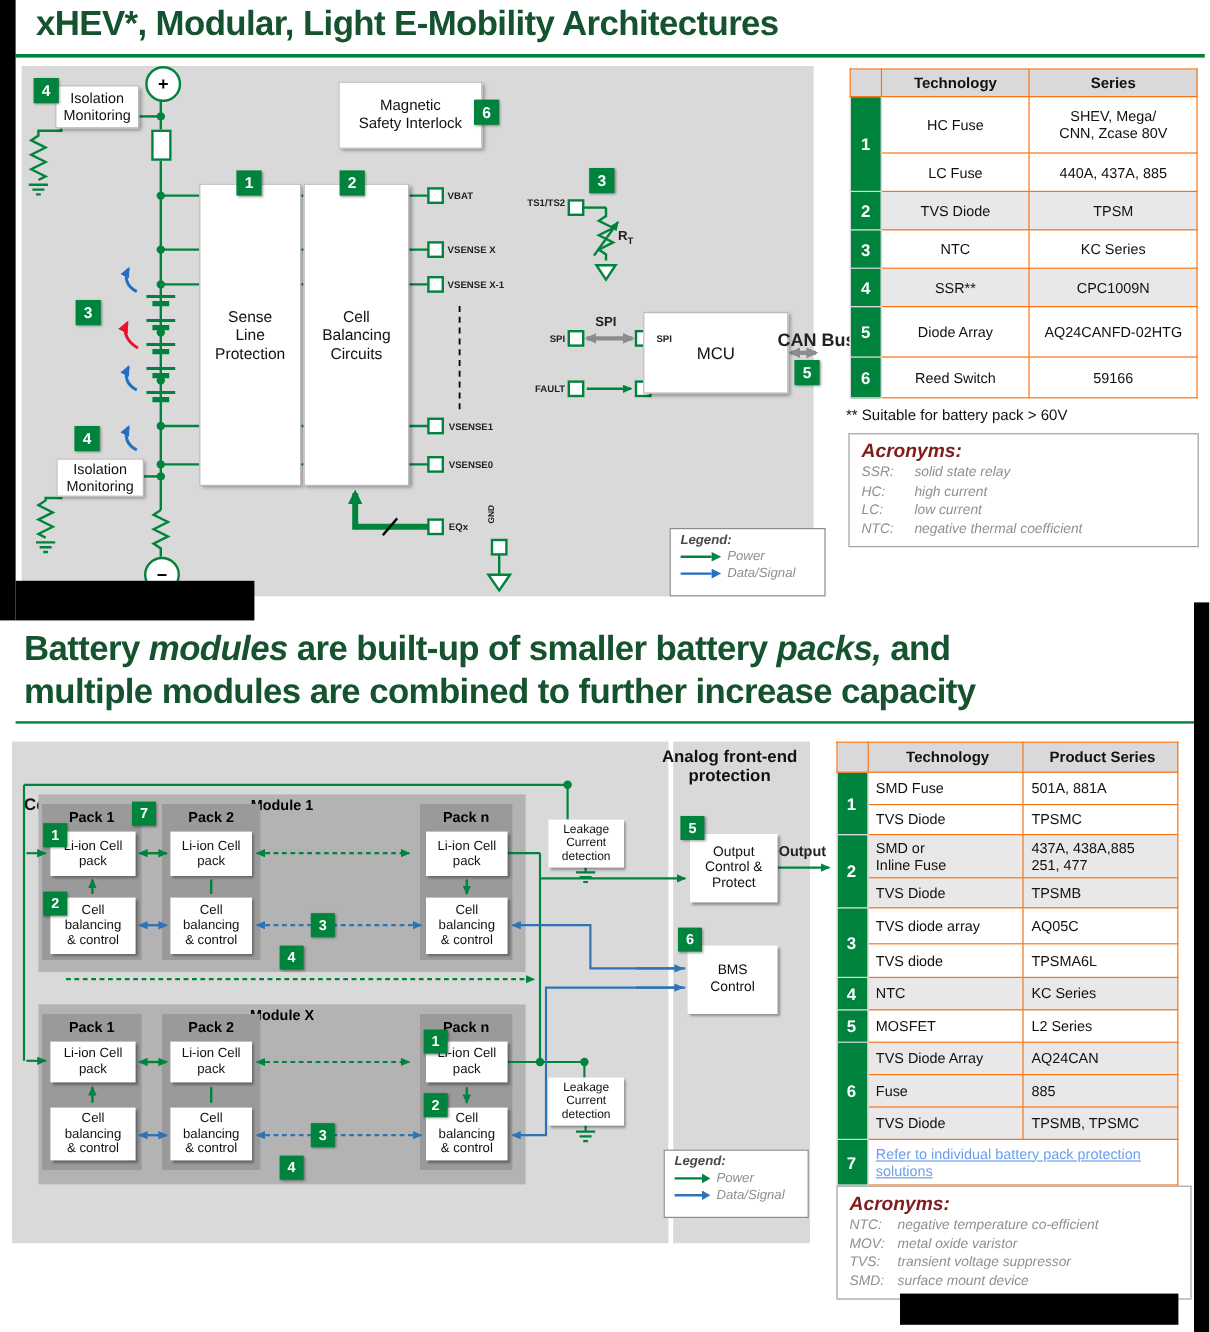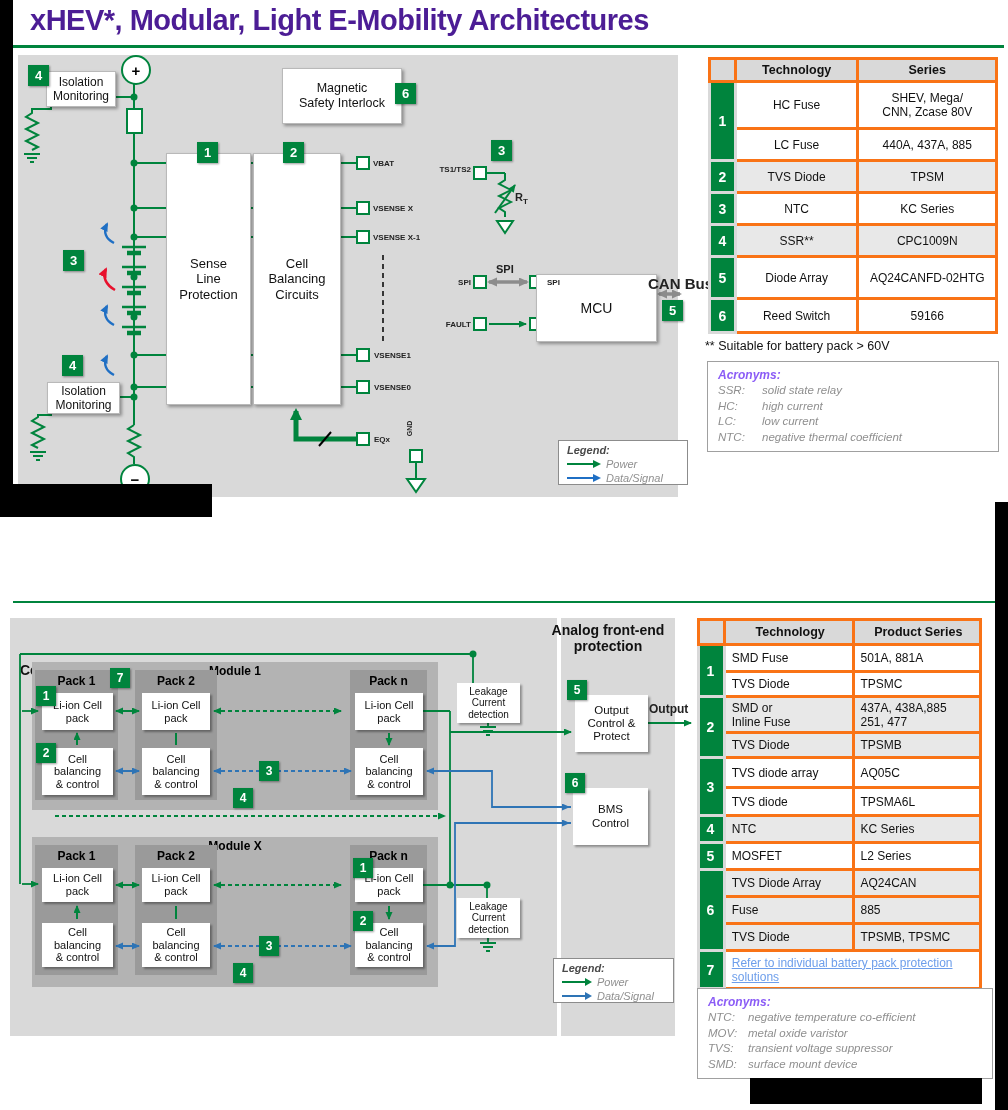--- a/index.html
+++ b/index.html
@@ -1,49 +1,49 @@
 <!DOCTYPE html>
 <html><head>
 <meta charset="utf-8">
 <style>
   html,body{margin:0;padding:0;background:#fff;}
   #root{position:relative;width:1008px;height:1110px;background:#fff;overflow:hidden;
         font-family:"Liberation Sans", sans-serif;color:#111;}
   .abs{position:absolute;}
   .pre{white-space:pre-line;}
   .blackbar{position:absolute;background:#000;}
-  .gtitle{position:absolute;color:#4c1d95;font-weight:bold;letter-spacing:-0.5px;}
+  .gtitle{position:absolute;color:#14532d;font-weight:bold;letter-spacing:-0.5px;}
   .grule{position:absolute;height:3px;background:#00843D;}
   .panel{position:absolute;background:#D9D9D9;}
   .wbox{position:absolute;background:#fff;border:1px solid #b9b9b9;
         box-shadow:2px 2px 3px rgba(0,0,0,.35);display:flex;align-items:center;
         justify-content:center;text-align:center;line-height:1.2;}
   .badge{position:absolute;width:21px;height:21px;background:#00843D;color:#fff;
          font-weight:bold;font-size:13px;display:flex;align-items:center;justify-content:center;
          box-shadow:1px 1px 2px rgba(0,0,0,.4);}
   .badge.sm{width:20px;height:20px;font-size:12px;}
   .pinlbl{position:absolute;font-size:8px;font-weight:bold;color:#222;white-space:nowrap;}
   .term{position:absolute;width:26px;height:26px;border-radius:50%;background:#fff;
         border:2px solid #00843D;color:#000;font-weight:bold;font-size:15px;
         display:flex;align-items:center;justify-content:center;}
-  .legend{position:absolute;background:#fff;border:1px solid #8c8c8c;padding:3px 8px 0 8px;}
+  .legend{position:absolute;background:#fff;border:1px solid #8c8c8c;padding:3px 8px 12px 8px;}
   .legend .lt{font-size:11px;font-weight:bold;font-style:italic;color:#4a4a4a;}
   .legend .lr{display:flex;align-items:center;gap:5px;margin-top:2px;}
   .legend .ll{font-size:11px;font-style:italic;color:#8f8f8f;}
   .ptable{position:absolute;border-collapse:collapse;font-size:12px;text-align:center;
           background:#fff;border:1px solid #595959;}
-  .ptable td{border:3px solid #f97316;padding:1px 3px;vertical-align:middle;}
+  .ptable td{border:1px solid #f97316;padding:1px 3px;vertical-align:middle;}
   .ptable .th td{background:#D9D9D9;font-weight:bold;font-size:12.5px;}
   .ptable td.num{background:#00843D;color:#fff;font-weight:bold;font-size:14px;border-color:#d9d9d9;}
   .ptable tr.alt td{background:#E8E8E8;}
   .ptable tr.alt td.num{background:#00843D;}
   .t2 td{text-align:left;padding-left:6px;}
   .t2 td.num{text-align:center;padding-left:1px;}
   .acrbox{position:absolute;background:#fff;border:1.5px solid #a0a0a0;padding:6px 10px;}
-  .acr-title{font-size:12px;font-weight:bold;font-style:italic;color:#8b5cf6;margin-bottom:1px;}
+  .acr-title{font-size:16px;font-weight:bold;font-style:italic;color:#7f1d1d;margin-bottom:1px;}
   .acr-row{display:flex;font-size:11.5px;font-style:italic;color:#8f8f8f;line-height:1.35;}
   .acr-k{flex:0 0 44px;}
   .paneltitle{position:absolute;font-size:14px;font-weight:bold;color:#111;}
   .modbox{position:absolute;background:#B3B3B3;}
   .packbox{position:absolute;background:#9A9A9A;}
   .packlbl{position:absolute;font-size:12px;font-weight:bold;text-align:center;color:#000;}
   .inbox{position:absolute;background:#fff;box-shadow:2px 2px 2px rgba(0,0,0,.35);
          display:flex;align-items:center;justify-content:center;text-align:center;
          font-size:11px;line-height:1.15;}
   .buslbl{position:absolute;font-weight:bold;color:#222;}
@@ -164,21 +164,21 @@
     <div class="wbox pre" style="left:29px;top:327px;width:71px;height:30px;font-size:12px;">Isolation
 Monitoring</div>
     <div class="wbox pre" style="left:148px;top:98px;width:83px;height:250px;font-size:13px;">Sense
 Line
 Protection</div>
     <div class="wbox pre" style="left:264px;top:13px;width:118px;height:54px;font-size:12.5px;">Magnetic
 Safety Interlock</div>
     <div class="wbox pre" style="left:235px;top:98px;width:86px;height:250px;font-size:13px;">Cell
 Balancing
 Circuits</div>
-    <div class="wbox" style="left:518px;top:219px;width:119px;height:66px;font-size:14px;">MCU</div>
+    <div class="wbox" style="left:518px;top:205px;width:119px;height:66px;font-size:14px;">MCU</div>
 
     <span class="pinlbl" style="left:355px;top:104px;">VBAT</span>
     <span class="pinlbl" style="left:355px;top:149px;">VSENSE X</span>
     <span class="pinlbl" style="left:355px;top:178px;">VSENSE X-1</span>
     <span class="pinlbl" style="left:356px;top:296px;">VSENSE1</span>
     <span class="pinlbl" style="left:356px;top:328px;">VSENSE0</span>
     <span class="pinlbl" style="left:356px;top:380px;">EQx</span>
     <span class="pinlbl" style="left:408px;top:110px;width:45px;text-align:right;">TS1/TS2</span>
     <span class="pinlbl" style="left:425px;top:223px;width:28px;text-align:right;">SPI</span>
     <span class="pinlbl" style="left:415px;top:265px;width:38px;text-align:right;">FAULT</span>
@@ -282,20 +282,24 @@
     <div class="acr-row">
         <span class="acr-k">LC:</span>
         <span>low current</span>
       </div>
     <div class="acr-row">
         <span class="acr-k">NTC:</span>
         <span>negative thermal coefficient</span>
       </div>
   </div>
 
+  <div class="gtitle" style="left:20px;top:524px;font-size:29px;line-height:1.24;">
+    <div><span>Battery </span><span style="font-style:italic">modules</span><span> are built-up of smaller battery </span><span style="font-style:italic">packs,</span><span> and</span></div>
+    <div>multiple modules are combined to further increase capacity</div>
+  </div>
   <div class="grule" style="left:13px;top:601px;width:991px;height:2px;"></div>
 
   <div class="abs" style="left:10px;top:618px;width:690px;height:418px;">
     <div class="panel" style="left:0;top:0;width:547px;height:418px;"></div>
     <div class="panel" style="left:551px;top:0;width:114px;height:418px;"></div>
 
     <div class="paneltitle" style="left:10px;top:8px;margin-top:36px;">Cell/Module level protection</div>
     <div class="paneltitle pre" style="left:528px;top:4px;width:140px;text-align:center;">Analog front-end
 protection</div>
 

